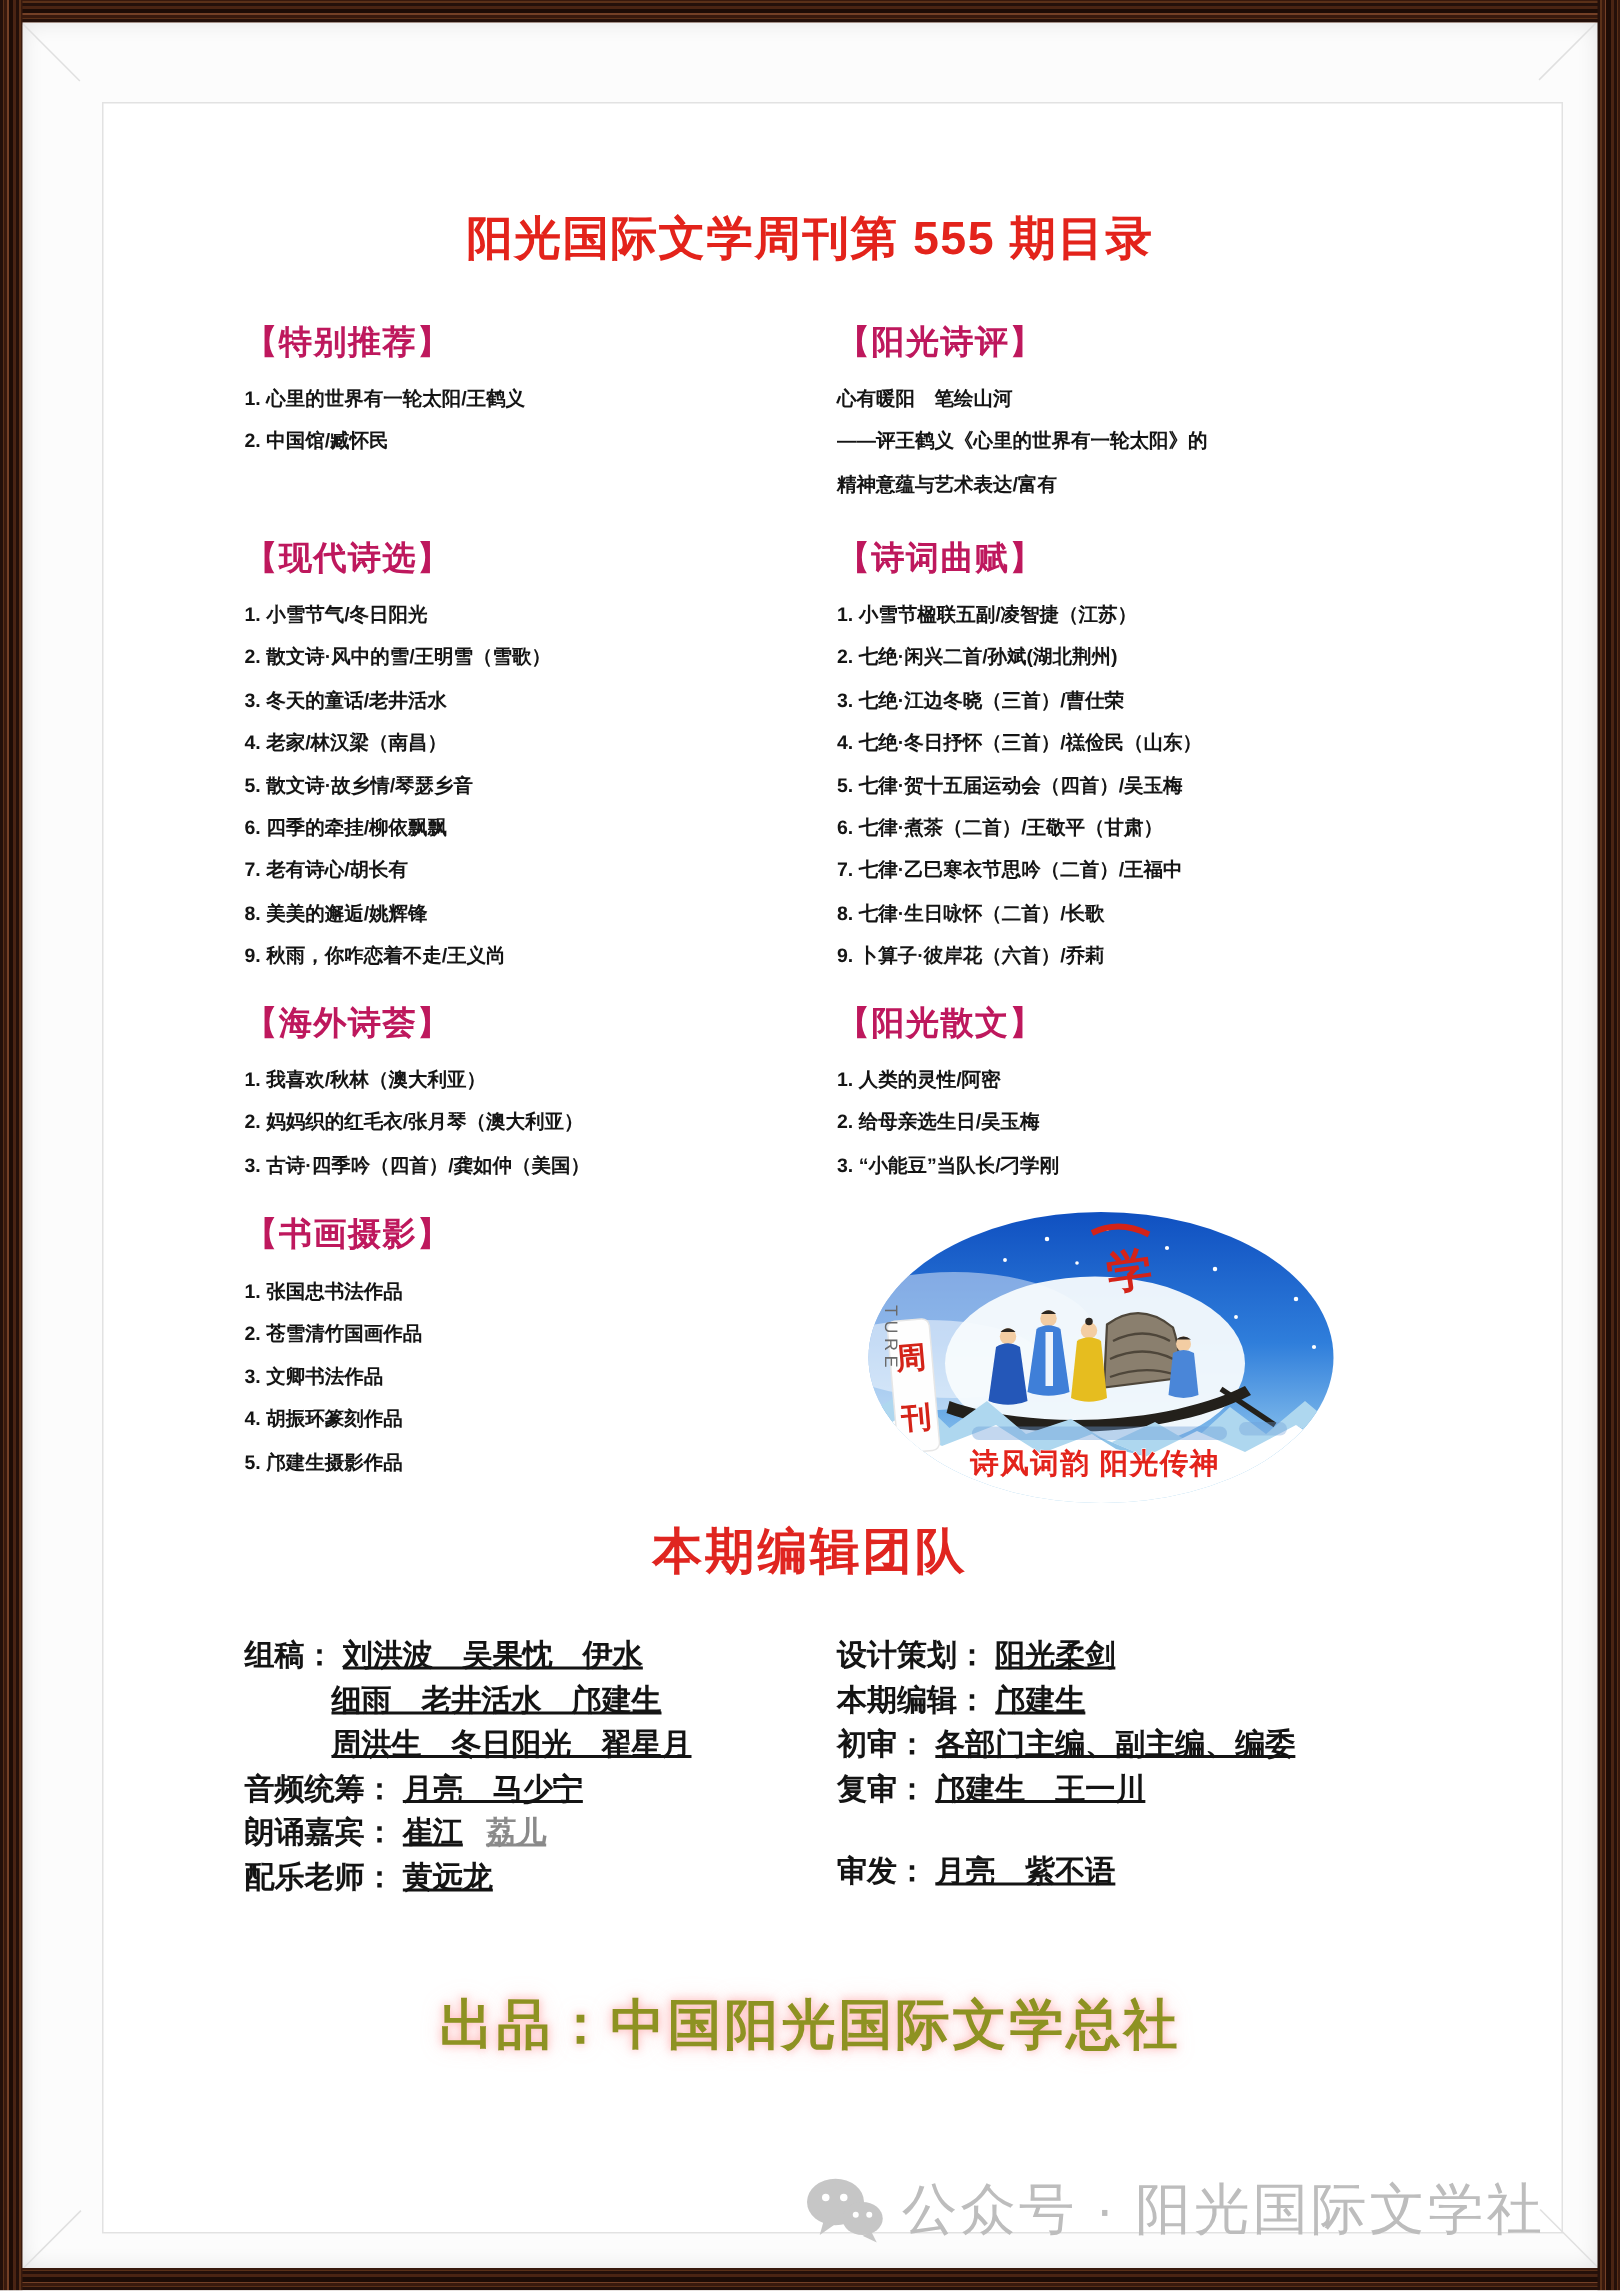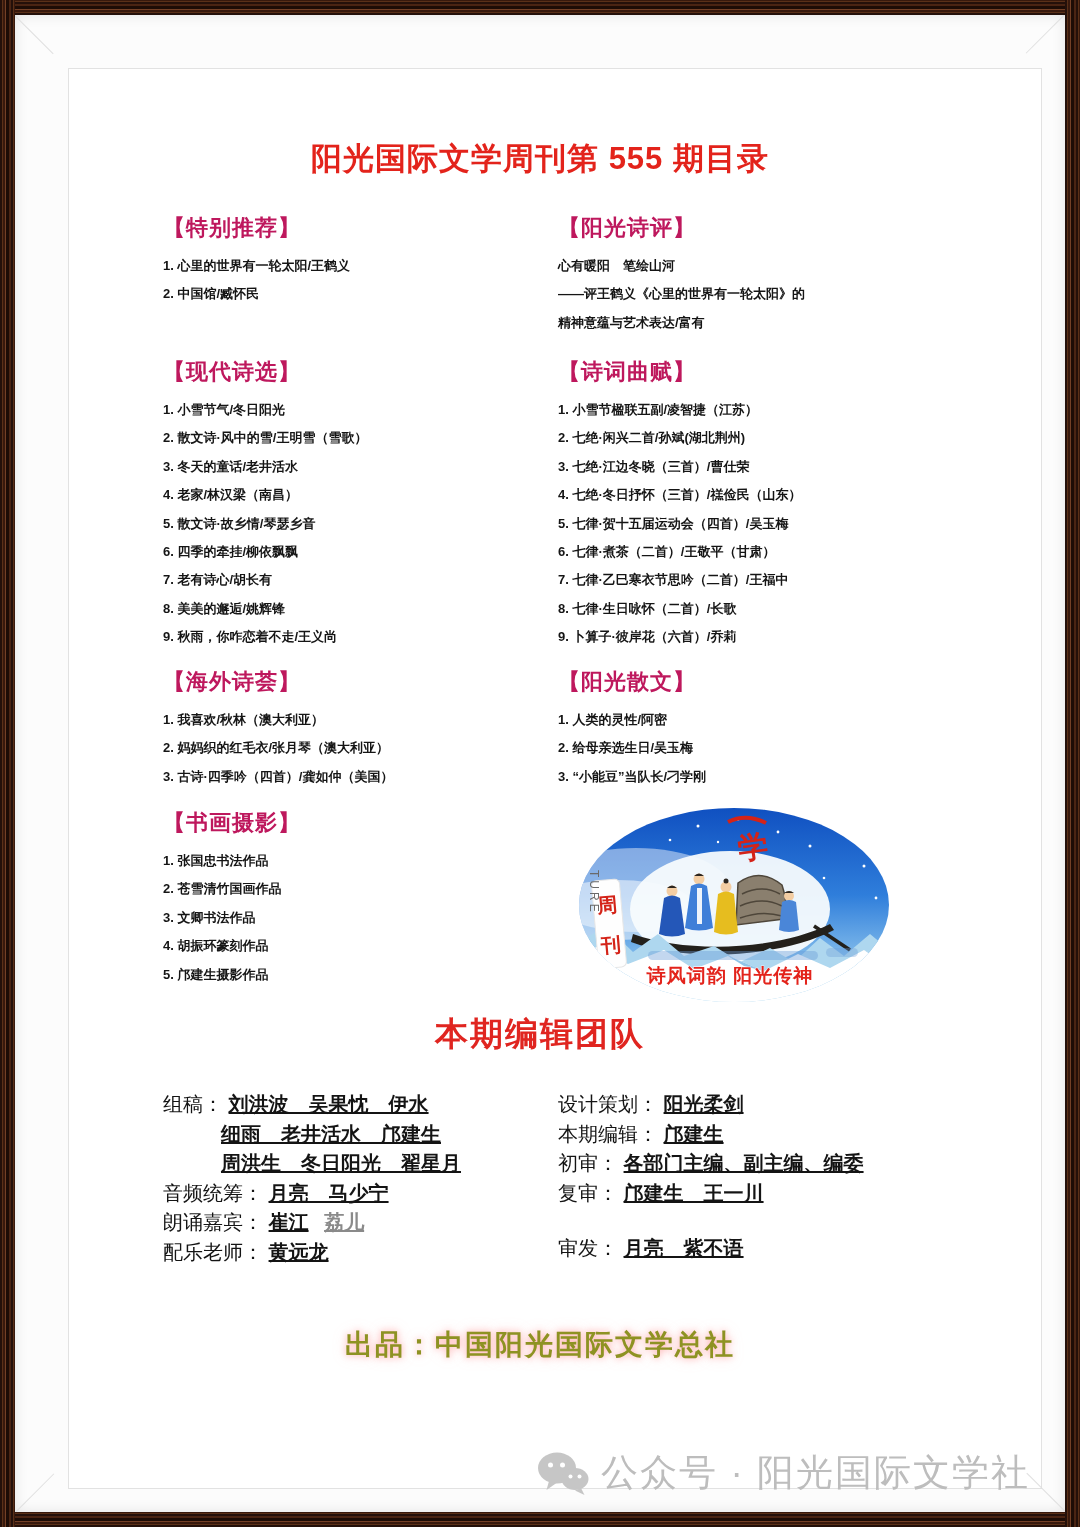--- a/index.html
+++ b/index.html
@@ -40,27 +40,27 @@
   
   .logo-box{position:absolute;left:578px;top:806px;width:312px;height:198px;}
   
   .team-title{position:absolute;left:0;top:1012px;width:1080px;text-align:center;
     font-size:33px;font-weight:800;color:#e02520;letter-spacing:2px;}
   .credits{position:absolute;top:1090px;width:430px;}
   .credits-left{left:163px;}
   .credits-right{left:558px;}
   .credit-row{font-size:20px;line-height:29.5px;color:#141414;white-space:nowrap;}
   .credit-row.indent{padding-left:58px;}
-  .credit-label{font-weight:400;}
+  .credit-label{font-weight:700;}
   .credit-value{font-weight:600;text-decoration:underline;}
   .credit-value.gray{color:#8a8a8a;margin-left:10px;margin-top:37px;}
   .credit-spacer{height:26px;}
   
   .produce{position:absolute;left:0;top:1326px;width:1080px;text-align:center;
-    font-size:28px;font-weight:800;color:#8e9222;letter-spacing:2px;
+    font-size:36px;font-weight:800;color:#8e9222;letter-spacing:2px;
     text-shadow:0 0 6px rgba(255,175,175,0.95),0 0 14px rgba(255,205,205,0.8);}
   
   .watermark{position:absolute;right:50px;top:1448px;display:flex;align-items:center;gap:12px;z-index:4;}
   .watermark-text{font-size:37px;color:#bdbdbd;letter-spacing:2px;font-weight:400;white-space:nowrap;}
 </style>
 </head>
 <body>
 
 <div id="canvas">
 

